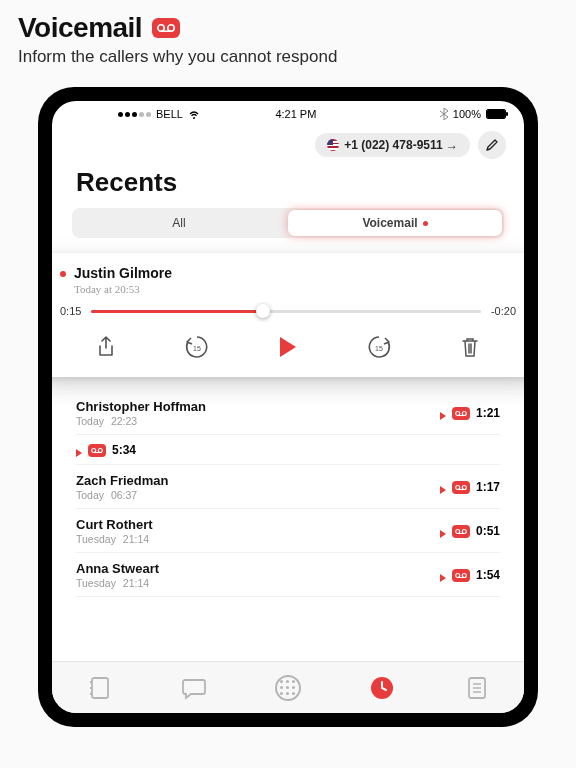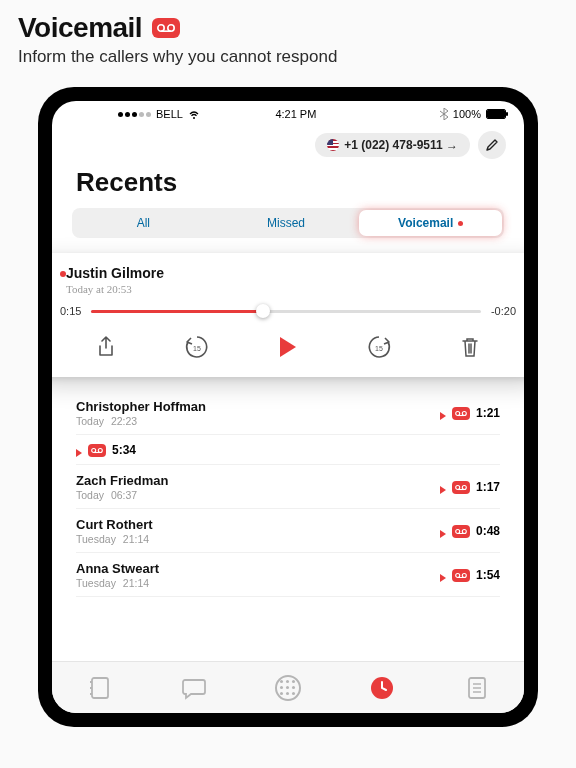--- a/index.html
+++ b/index.html
@@ -125,21 +125,21 @@
     height: 30px;
     display: flex;
     position: relative;
     font-size: 12px;
   }
   .seg {
     flex:1;
     display:flex;
     align-items:center;
     justify-content:center;
-    color:#0369a1;
+    color:#404040;
     font-weight:500;
     position:relative;
   }
   .seg.active {
     background:#fff;
     border-radius:7px;
     margin:2px;
     box-shadow: 0 0 10px rgba(232,59,59,0.45);
     font-weight:600;
   }
@@ -150,21 +150,21 @@
     position:absolute;
     left: -18px;
     right: -18px;
     top: 152px;
     background:#fff;
     border-radius:16px;
     box-shadow: 0 8px 24px rgba(0,0,0,0.18), 0 2px 6px rgba(0,0,0,0.10);
     padding: 12px 26px 12px 26px;
     z-index: 20;
   }
-  .player-top { display:flex; align-items:flex-start; gap:0; }
+  .player-top { display:flex; align-items:flex-start; gap:8px; }
   .red-bullet { width:6px;height:6px;border-radius:50%;background:#e83b3b; margin-top:6px; flex-shrink:0;}
   .player-name { font-size:14px; font-weight:700; color:#111;}
   .player-time { font-size:11px; color:#9a9a9a; margin-top:2px;font-family:Liberation Serif, serif;}
   .scrub-row { display:flex; align-items:center; gap:10px; margin-top:10px; font-size:11px; color:#333;}
   .scrub { flex:1; height:3px; background:#ddd; border-radius:2px; position:relative;}
   .scrub-fill { position:absolute; left:0; top:0; height:100%; width:44%; background:#e83b3b; border-radius:2px;}
   .scrub-knob { position:absolute; left:44%; top:50%; transform:translate(-50%,-50%); width:14px;height:14px;border-radius:50%;background:#fff;box-shadow:0 1px 4px rgba(0,0,0,0.35);}
   .controls { display:flex; justify-content:space-around; align-items:center; margin-top:12px; color:#555;}
   .ctrl { width:36px; height:36px; display:flex;align-items:center;justify-content:center; }
   .play-tri { width:0;height:0;border-left:16px solid #e83b3b;border-top:10px solid transparent;border-bottom:10px solid transparent;}
@@ -269,23 +269,20 @@
             <path d="M2 12 L3 9 L10 2 L12 4 L5 11 Z" fill="none" stroke="#222" stroke-width="1.4" stroke-linejoin="round"></path>
           </svg>
       </div>
     </div>
 
     <div class="page-title">Recents</div>
 
     <div class="segmented">
       <div class="seg">
           <span>All</span>
-        </div>
-      <div class="seg">
-          <span>Missed</span>
         </div>
       <div class="seg active">
         <span>Voicemail</span>
         <span class="dot-red"></span>
       </div>
     </div>
 
     <div class="player-card">
       <div class="player-top">
         <span class="red-bullet"></span>
@@ -396,21 +393,21 @@
             <span class="mini-play"></span>
             <span class="vm-badge">
               <svg width="12" height="7" viewBox="0 0 12 7">
                 <g fill="none" stroke="#fff" stroke-width="1.1">
                   <circle cx="2.7" cy="3.5" r="2"></circle>
                   <circle cx="9.3" cy="3.5" r="2"></circle>
                   <line x1="2.7" y1="5.5" x2="9.3" y2="5.5"></line>
                 </g>
               </svg>
             </span>
-            <span>0:48</span>
+            <span>0:51</span>
           </div>
         </div>
         <div class="row">
           <div class="meta">
             <div class="name">Anna Stweart</div>
             <div class="sub">Tuesday <span class="time">21:14</span></div>
           </div>
           <div class="right">
             <span class="mini-play"></span>
             <span class="vm-badge">

